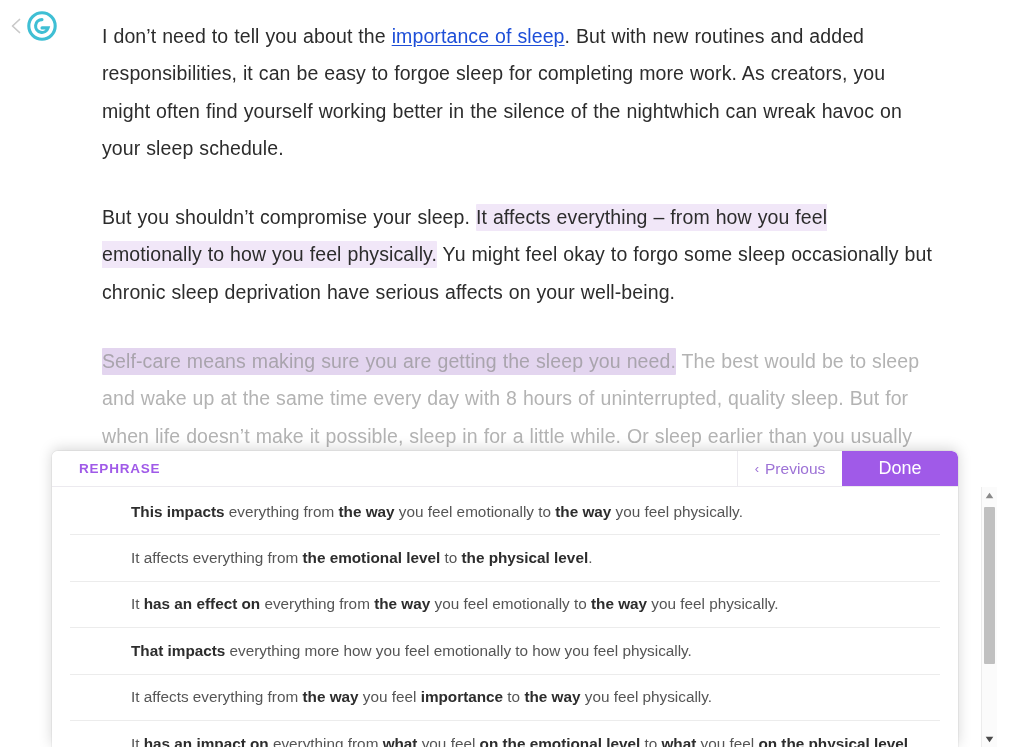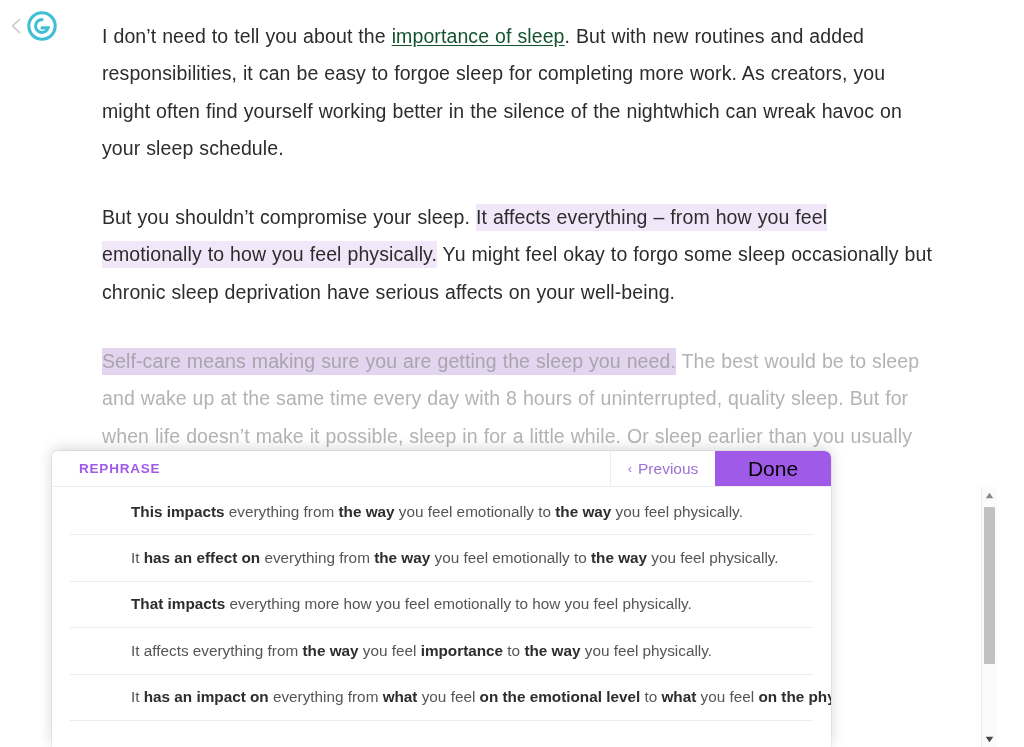--- a/index.html
+++ b/index.html
@@ -56,21 +56,21 @@
     font-size: 19.5px;
     line-height: 37.3px;
     color: #2c2c2c;
     letter-spacing: 0.1px;
     word-spacing: 0.4px;
   }
   .doc p.dim {
     color: #b3b3b3;
   }
   .doc a.doclink {
-    color: #14532d;
+    color: #1d4ed8;
     text-decoration: underline;
     text-underline-offset: 2px;
   }
   mark.hl {
     background: #f1e7f8;
     color: inherit;
     padding: 2px 0 3px 0;
     border-radius: 1px;
   }
   mark.hl-strong {
@@ -79,21 +79,21 @@
     padding: 2px 0 3px 0;
     border-radius: 1px;
     margin-top: 16px;
   }
 
   
   .panel {
     position: absolute;
     left: 52px;
     top: 451px;
-    width: 779px;
+    width: 906px;
     height: 296px;
     background: #ffffff;
     border-radius: 6px 6px 0 0;
     box-shadow: 0 -2px 14px rgba(0,0,0,0.17), 0 0 0 1px rgba(0,0,0,0.04);
     overflow: hidden;
   }
 
   .panel-header {
     position: relative;
     display: flex;
@@ -126,22 +126,22 @@
   }
   .nav-btn .chev {
     font-size: 13px;
     color: #9d72d6;
   }
   .done-btn {
     display: flex;
     align-items: center;
     justify-content: center;
     width: 116px;
-    font-size: 21px;
-    color: #000000;
+    font-size: 18px;
+    color: #ffffff;
     background: #a05ae8;
     cursor: pointer;
     border-radius: 0 6px 0 0;
   }
 
   
   .suggestions {
     position: relative;
     height: 261px;
     padding: 0;
@@ -252,20 +252,23 @@
       <div class="done-btn">
         <span>Done</span>
       </div>
     </div>
 
     <ul class="suggestions" id="suggestion-list">
         <li class="suggestion">
           <span><b>This impacts</b><span> everything from </span><b>the way</b><span> you feel emotionally to </span><b>the way</b><span> you feel physically.</span></span>
         </li>
         <li class="suggestion">
+          <span><span>It affects everything from </span><b>the emotional level</b><span> to </span><b>the physical level</b><span>.</span></span>
+        </li>
+        <li class="suggestion">
           <span><span>It </span><b>has an effect on</b><span> everything from </span><b>the way</b><span> you feel emotionally to </span><b>the way</b><span> you feel physically.</span></span>
         </li>
         <li class="suggestion">
           <span><b>That impacts</b><span> everything more how you feel emotionally to how you feel physically.</span></span>
         </li>
         <li class="suggestion">
           <span><span>It affects everything from </span><b>the way</b><span> you feel </span><b>importance</b><span> to </span><b>the way</b><span> you feel physically.</span></span>
         </li>
         <li class="suggestion">
           <span><span>It </span><b>has an impact on</b><span> everything from </span><b>what</b><span> you feel </span><b>on the emotional level</b><span> to </span><b>what</b><span> you feel </span><b>on the physical level</b><span>.</span></span>

